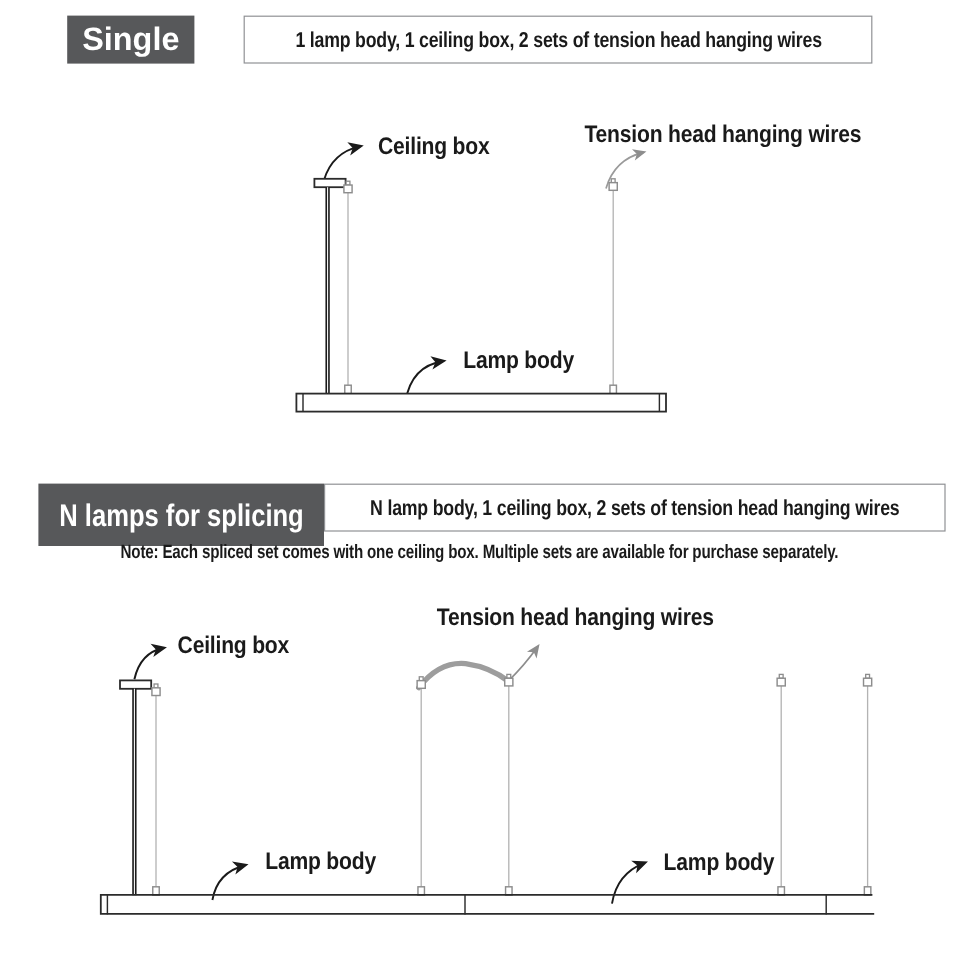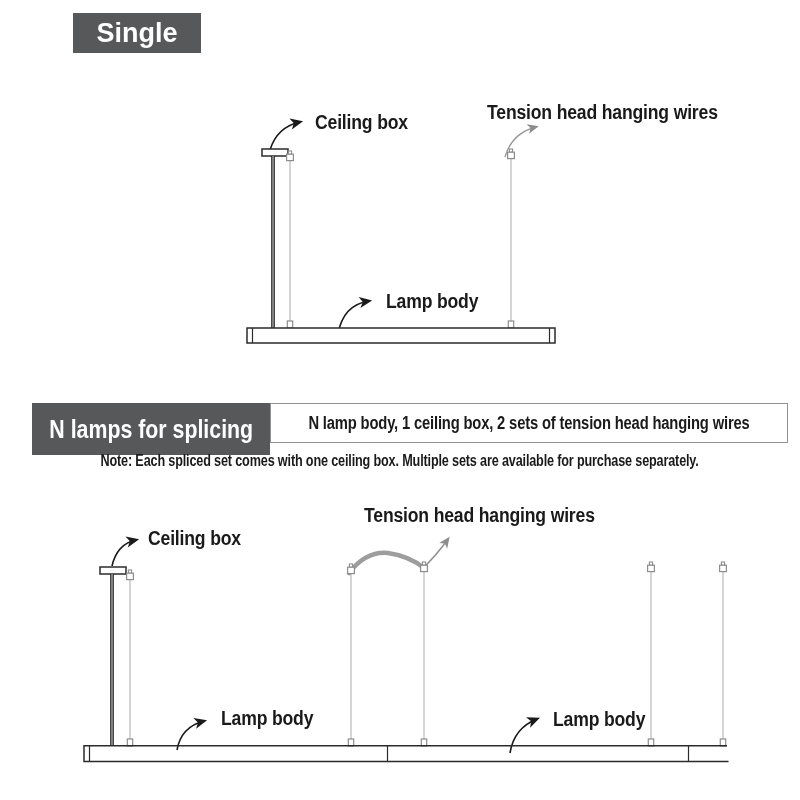--- a/index.html
+++ b/index.html
@@ -93,22 +93,25 @@
       <use href="#tconn" x="651" y="739"></use>
       <use href="#tconn" x="723" y="739"></use>
 
       <path d="M727,745.7 L84,745.7 L84,761.5 L728.5,761.5" fill="none" stroke="#2b2b2b" stroke-width="1.5"></path>
       <line x1="89.5" y1="745" x2="89.5" y2="762" stroke="#2b2b2b" stroke-width="1.2"></line>
       <line x1="387.5" y1="745" x2="387.5" y2="762" stroke="#2b2b2b" stroke-width="1.2"></line>
       <line x1="688.5" y1="745" x2="688.5" y2="762" stroke="#2b2b2b" stroke-width="1.2"></line>
     </g>
   </svg>
 
-  <div class="hdr-dark" style="left:73px;top:13px;width:128px;height:40px;">
+  <div class="hdr-dark" style="left:56px;top:13px;width:106px;height:40px;">
     <span class="t title-1">Single</span>
+  </div>
+  <div class="hdr-box" style="left:203px;top:13px;width:524px;height:40px;">
+    <span class="t desc">1 lamp body, 1 ceiling box, 2 sets of tension head hanging wires</span>
   </div>
 
   <div class="lbl" style="left:315px;top:111px;">Ceiling box</div>
   <div class="lbl" style="left:487px;top:101px;">Tension head hanging wires</div>
   <div class="lbl" style="left:386px;top:290px;">Lamp body</div>
 
   <div class="hdr-dark" style="left:32px;top:403px;width:238px;height:52px;">
     <span class="t title-2">N lamps for splicing</span>
   </div>
   <div class="hdr-box" style="left:270px;top:403px;width:518px;height:40px;">

